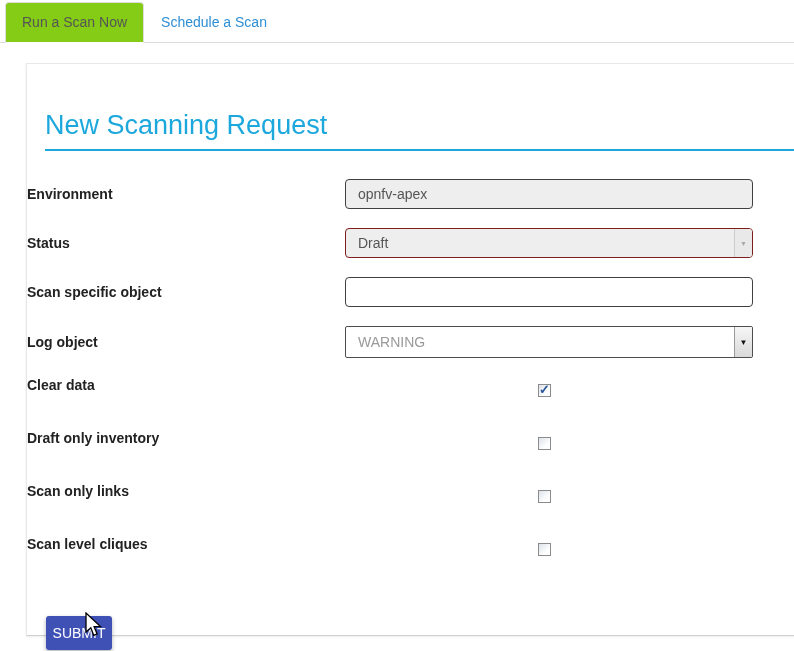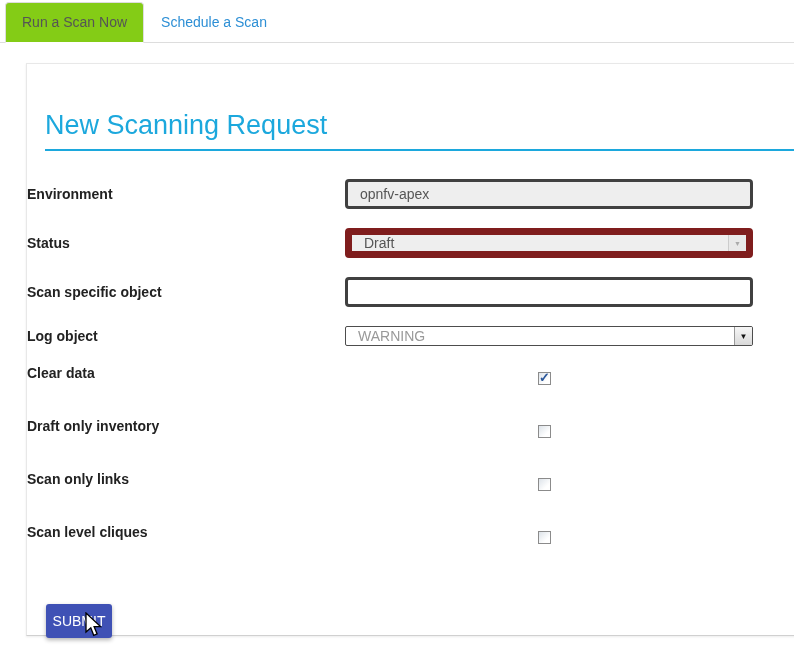--- a/index.html
+++ b/index.html
@@ -78,39 +78,39 @@
   .ctrl {
     margin-left: 26px;
     width: 408px;
     flex: none;
     position: relative;
   }
   .input {
     width: 408px;
     height: 30px;
     box-sizing: border-box;
-    border: 3px solid #404040;
+    border: 1px solid #404040;
     border-radius: 4px;
     padding: 0 12px;
     font-family: "Liberation Sans", sans-serif;
     font-size: 14px;
     color: #555;
     background: #fff;
     outline: none;
   }
   .input.disabled { background: #eee; color: #555; }
 
   
   .select {
     display: flex;
     align-items: stretch;
     width: 408px;
     height: 30px;
     box-sizing: border-box;
-    border: 7px solid #7f1d1d;
+    border: 1px solid #7f1d1d;
     border-radius: 4px;
     background: #fff;
     overflow: hidden;
   }
   .select .select-value {
     flex: 1;
     display: flex;
     align-items: center;
     padding: 0 12px;
     color: #555;
@@ -121,21 +121,21 @@
     display: flex;
     align-items: center;
     justify-content: center;
     font-size: 7px;
     color: #999;
     border-left: 1px solid #ccc;
   }
   .select.disabled { background: #eee; }
   .select.disabled .select-btn { background: #e9e9e9; color: #aaa; }
   .select.native {
-    height: 20px;
+    height: 32px;
     border: 1px solid #4d4d4d;
     border-radius: 2px;
     justify-content: center;
   }
   .select.native .select-value { color: #999; }
   .select.native .select-btn {
     background: linear-gradient(#f6f6f6, #d9d9d9);
     border-left: 1px solid #999;
     color: #111;
     font-size: 8px;

